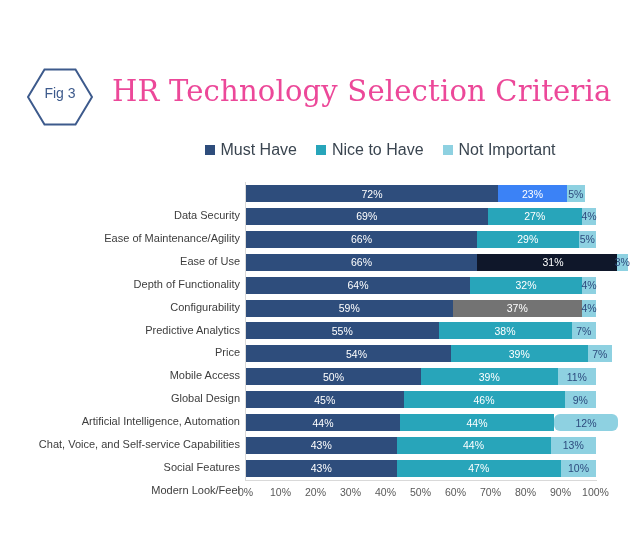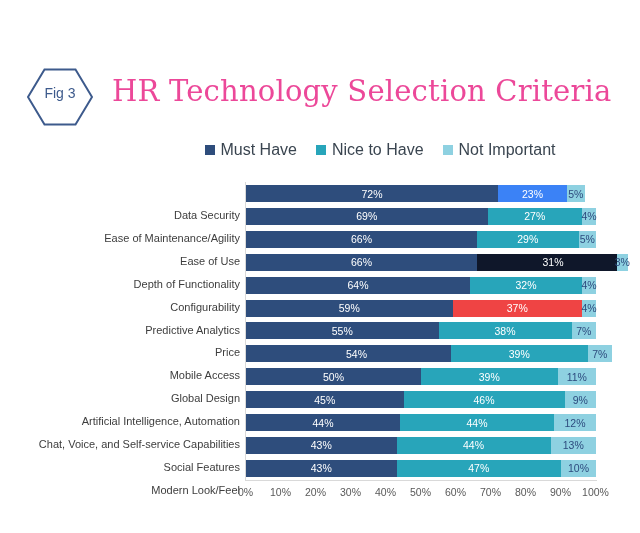--- a/index.html
+++ b/index.html
@@ -116,21 +116,21 @@
       <div class="bar">
         <div class="seg" style="width: 224px; background: rgb(46, 77, 124); color: rgb(255, 255, 255);">64%</div>
         <div class="seg" style="width: 112px; background: rgb(40, 165, 186); color: rgb(255, 255, 255);">32%</div>
         <div class="seg" style="width: 14px; background: rgb(142, 209, 225); color: rgb(45, 75, 126);">4%</div>
       </div>
     </div>
     <div class="row">
       <div class="cat">Predictive Analytics</div>
       <div class="bar">
         <div class="seg" style="width: 206.5px; background: rgb(46, 77, 124); color: rgb(255, 255, 255);">59%</div>
-        <div class="seg" style="width: 129.5px; background: #ef4444; color: rgb(255, 255, 255);">37%</div>
+        <div class="seg" style="width: 129.5px; background: #737373; color: rgb(255, 255, 255);">37%</div>
         <div class="seg" style="width: 14px; background: rgb(142, 209, 225); color: rgb(45, 75, 126);">4%</div>
       </div>
     </div>
     <div class="row">
       <div class="cat">Price</div>
       <div class="bar">
         <div class="seg" style="width: 192.5px; background: rgb(46, 77, 124); color: rgb(255, 255, 255);">55%</div>
         <div class="seg" style="width: 133px; background: rgb(40, 165, 186); color: rgb(255, 255, 255);">38%</div>
         <div class="seg" style="width: 24.5px; background: rgb(142, 209, 225); color: rgb(45, 75, 126);">7%</div>
       </div>
@@ -157,21 +157,21 @@
         <div class="seg" style="width: 157.5px; background: rgb(46, 77, 124); color: rgb(255, 255, 255);">45%</div>
         <div class="seg" style="width: 161px; background: rgb(40, 165, 186); color: rgb(255, 255, 255);">46%</div>
         <div class="seg" style="width: 31.5px; background: rgb(142, 209, 225); color: rgb(45, 75, 126);">9%</div>
       </div>
     </div>
     <div class="row">
       <div class="cat">Chat, Voice, and Self-service Capabilities</div>
       <div class="bar">
         <div class="seg" style="width: 154px; background: rgb(46, 77, 124); color: rgb(255, 255, 255);">44%</div>
         <div class="seg" style="width: 154px; background: rgb(40, 165, 186); color: rgb(255, 255, 255);">44%</div>
-        <div class="seg" style="width: 42px; background: rgb(142, 209, 225); color: rgb(45, 75, 126);">12%</div>
+        <div class="seg" style="width: 64px; background: rgb(142, 209, 225); color: rgb(45, 75, 126); border-radius: 6px;">12%</div>
       </div>
     </div>
     <div class="row">
       <div class="cat">Social Features</div>
       <div class="bar">
         <div class="seg" style="width: 150.5px; background: rgb(46, 77, 124); color: rgb(255, 255, 255);">43%</div>
         <div class="seg" style="width: 154px; background: rgb(40, 165, 186); color: rgb(255, 255, 255);">44%</div>
         <div class="seg" style="width: 45.5px; background: rgb(142, 209, 225); color: rgb(45, 75, 126);">13%</div>
       </div>
     </div>

